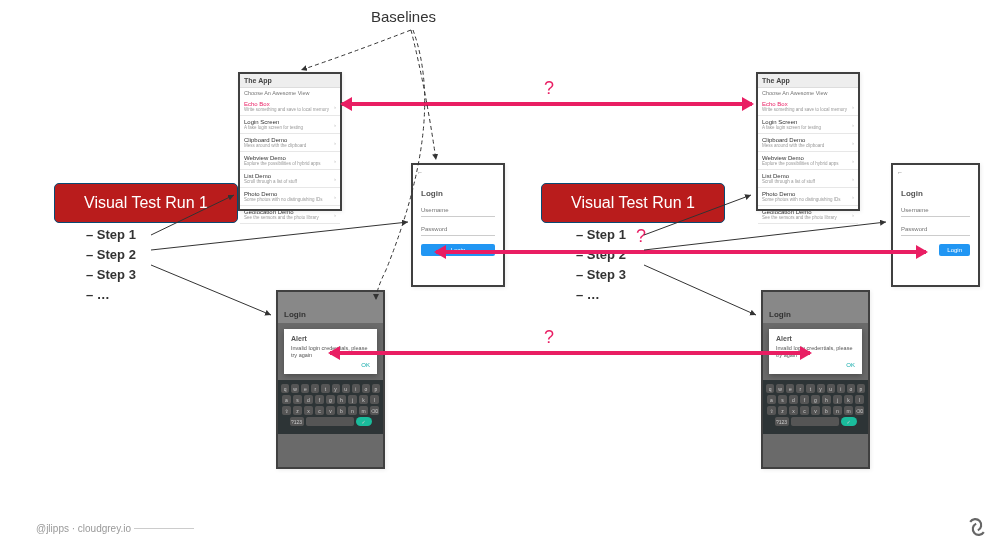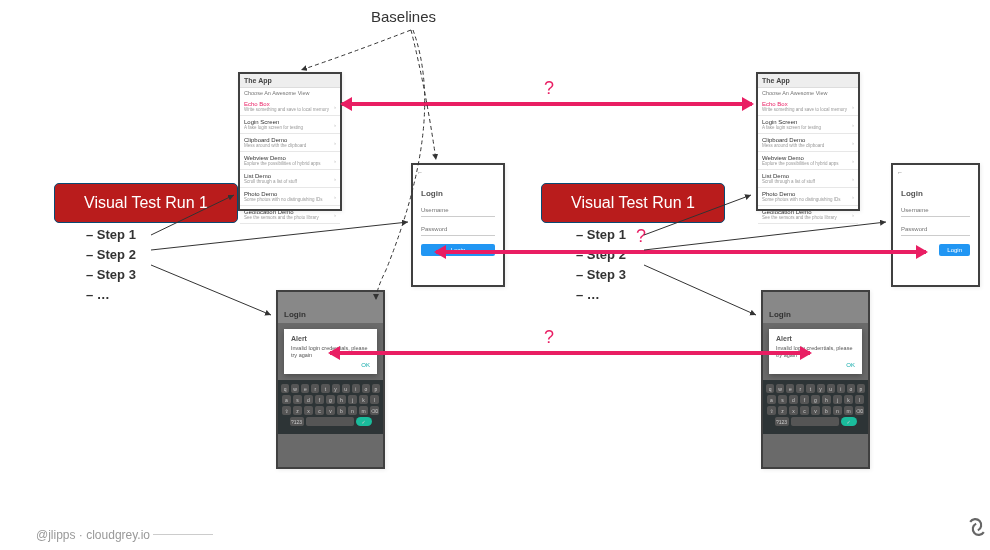--- a/index.html
+++ b/index.html
@@ -3,21 +3,21 @@
 <meta charset="utf-8">
 <style>
   html, body {
     margin: 0; padding: 0; width: 990px; height: 550px;
     font-family: -apple-system, BlinkMacSystemFont, "Segoe UI", Arial, sans-serif;
     background: #fff; color: #222; overflow: hidden; position: relative;
   }
   .slide { width: 990px; height: 550px; position: relative; margin-left: 16px; }
 
   
-  .footer { position: absolute; left: 20px; bottom: 8px; font-size: 12px; color: #999; }
+  .footer { position: absolute; left: 20px; bottom: 16px; font-size: 10px; color: #999; }
   .footer-sep { display: inline-block; width: 60px; height: 1px; background:#ccc; vertical-align: middle; margin: 0 6px 2px 0;}
   .logo { position:absolute; right:12px; bottom:6px; width:34px; height:34px; }
   .logo svg { width:34px; height:34px; stroke:#666; }
 
   
   .baselines-label { position:absolute; left:355px; top:8px; font-size:15px; color:#333; }
 
   
   .pill { position:absolute; background:#b91c1c; color:#fff; font-size:16px;
           padding:10px 29px; border-radius:5px; border:1px solid #084a73; }

